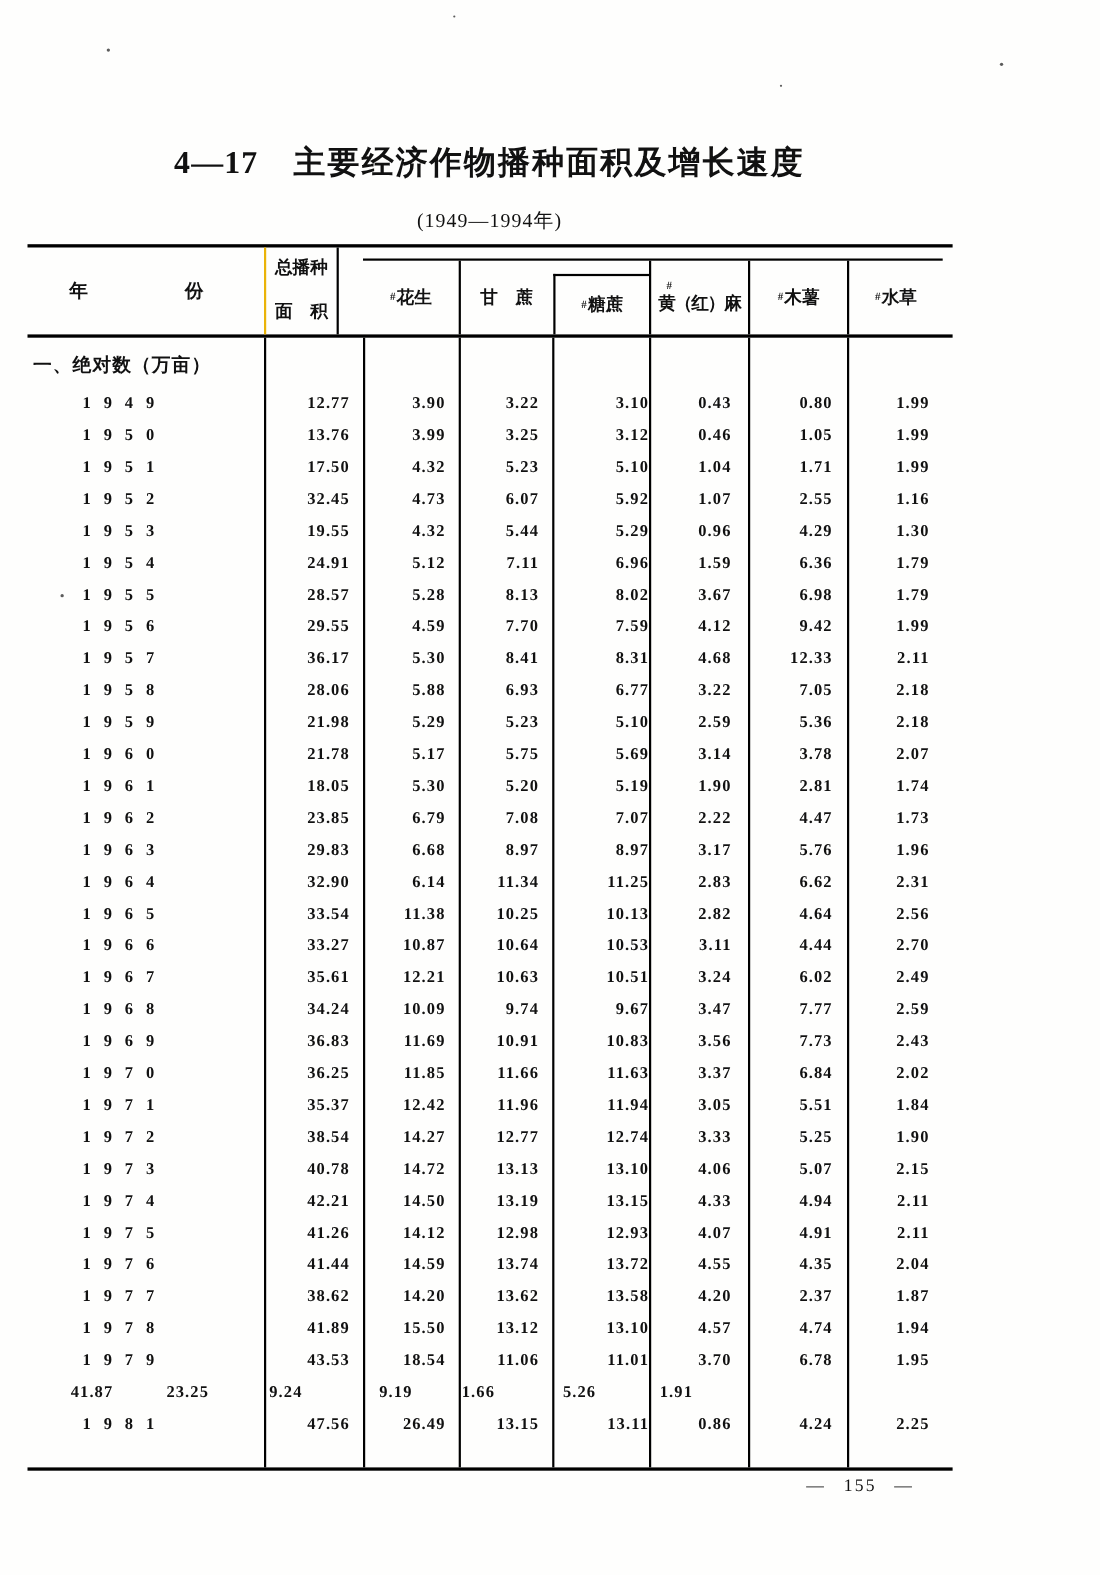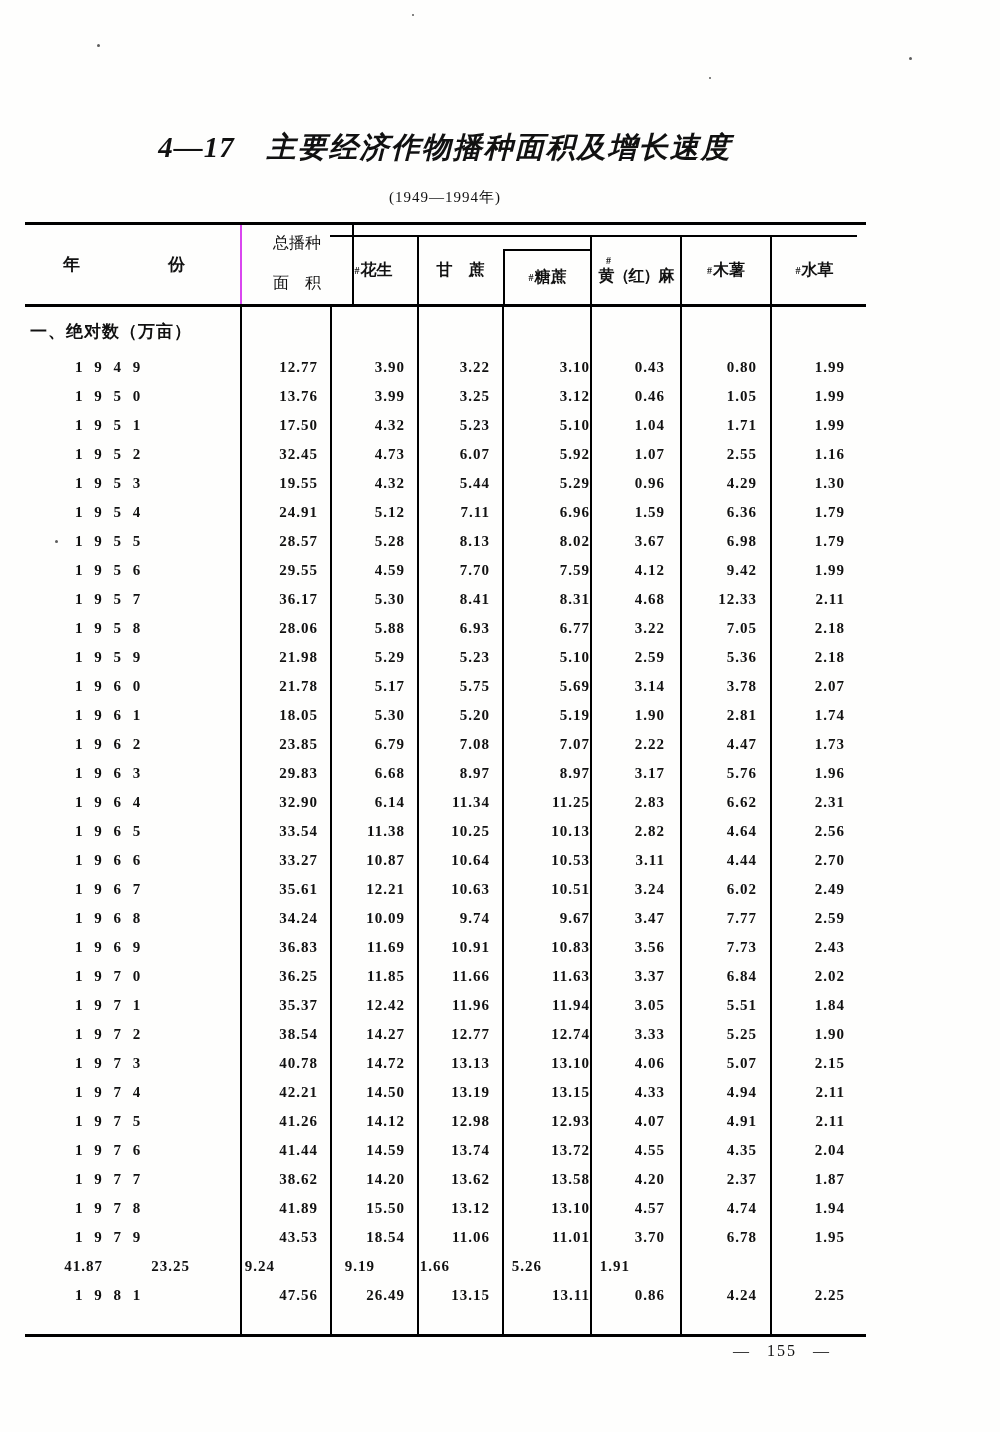--- a/index.html
+++ b/index.html
@@ -2,36 +2,36 @@
 <html><head>
 <meta charset="utf-8">
 <style>
   html,body { margin:0; padding:0; background:#ffffff; }
   .page {
     position:relative; width:1000px; height:1432px; background:#fefefdf;
     background:#fefefd; overflow:hidden;
     font-family:"Liberation Serif","DejaVu Serif",serif; color:#111;
   }
   
-  .title-wrap { position:absolute; top:128px; left:0; width:890px; text-align:center;font-style:italic; }
+  .title-wrap { position:absolute; top:128px; left:0; width:890px; text-align:center; }
   .title-wrap .no { font-size:29px; font-weight:bold; letter-spacing:1px; margin-right:32px; }
   .title-wrap .t  { font-size:29px; font-weight:bold; letter-spacing:2px; }
   .subtitle { position:absolute; top:188px; left:0; width:890px; text-align:center;
-              font-size:15px; letter-spacing:1px; }
+              font-size:18px; letter-spacing:1px; }
   
   .table { position:absolute; left:25px; top:222px; width:841px; height:1115px; }
   .thead { position:absolute; top:0; left:0; right:0; height:85px; box-sizing:border-box;
            border-top:3px solid #000; border-bottom:3px solid #000; }
   .year-head { position:absolute; left:0; top:0; bottom:0; width:215px; box-sizing:border-box;
                display:flex; align-items:center; justify-content:space-between;
                padding:0 55px 0 38px; font-size:17px; font-weight:bold; }
-  .total-head { position:absolute; left:215px; top:0; bottom:0; width:114px; box-sizing:border-box;
-                border-left:2px solid #d946ef; border-right:2px solid #000;
+  .total-head { position:absolute; left:215px; top:0; bottom:0; width:68px; box-sizing:border-box;
+                border-left:2px solid #eab308; border-right:2px solid #000;
                 display:flex; flex-direction:column; justify-content:space-between; align-items:center;
-                padding:8px 0 10px; font-size:16px; font-weight:normal; }
+                padding:8px 0 10px; font-size:16px; font-weight:bold; }
   .group-line { position:absolute; left:305px; top:10px; width:527px; height:2px; background:#000; }
   .col-head { position:absolute; top:12px; bottom:0; box-sizing:border-box;
               display:flex; align-items:center; justify-content:center;
               font-size:16px; font-weight:bold; }
   .ch-peanut  { left:305px; width:87px; }
   .ch-cane    { left:392px; width:85px; border-left:2px solid #000; }
   .ch-jute    { left:565px; width:90px; border-left:2px solid #000; flex-direction:column; justify-content:center; }
   .ch-cassava { left:655px; width:90px; border-left:2px solid #000; }
   .ch-sedge   { left:745px; width:87px; border-left:2px solid #000; }
   .sugarbox { position:absolute; left:478px; top:24px; width:87px; bottom:0; box-sizing:border-box;

